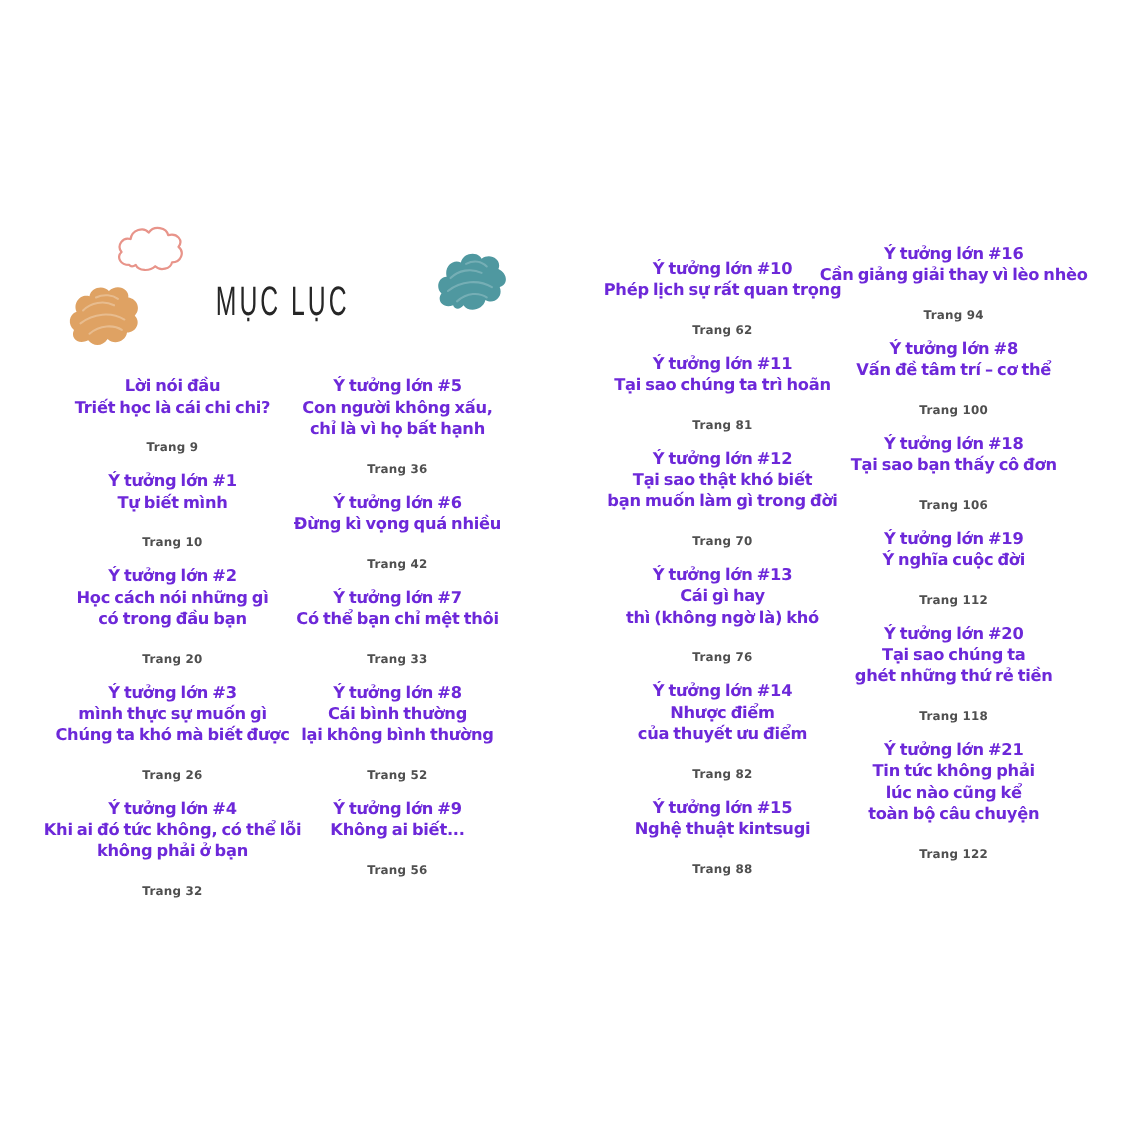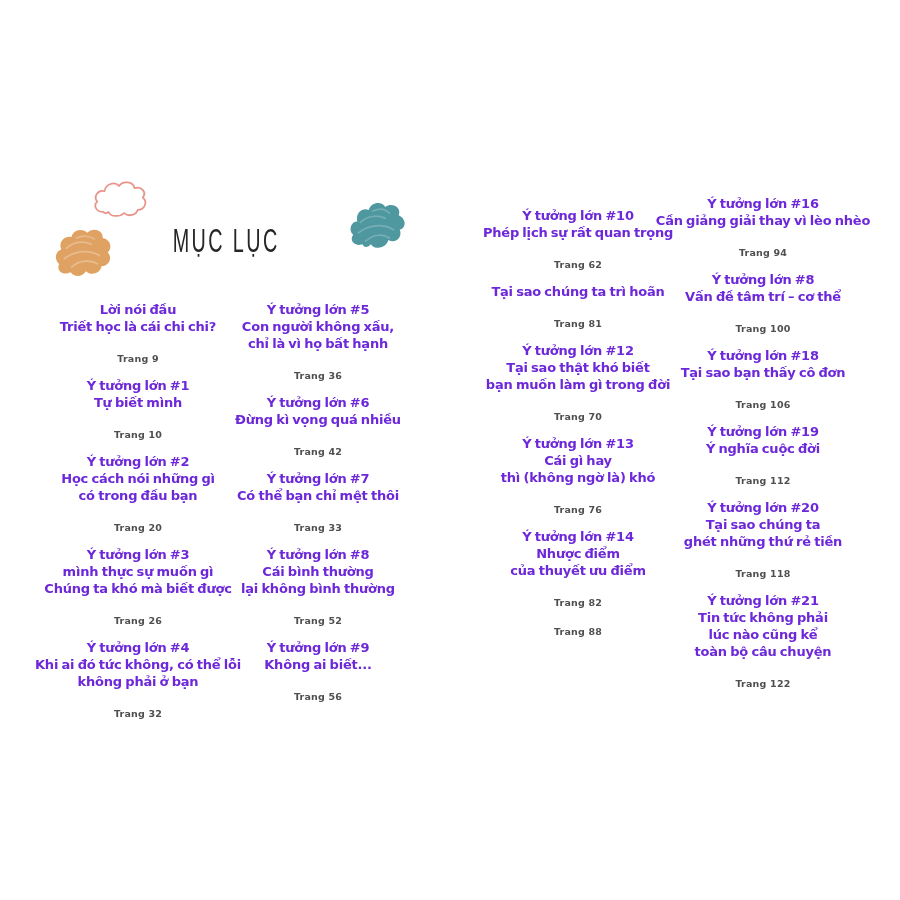--- a/index.html
+++ b/index.html
@@ -173,20 +173,21 @@
   <div class="toc-column col-3">
       <div class="entry">
         <div>
           <div class="entry-line">Ý tưởng lớn #10</div>
           <div class="entry-line">Phép lịch sự rất quan trọng</div>
         </div>
         <div class="entry-page">Trang 62</div>
       </div>
       <div class="entry">
         <div>
+          <div class="entry-line">Ý tưởng lớn #11</div>
           <div class="entry-line">Tại sao chúng ta trì hoãn</div>
         </div>
         <div class="entry-page">Trang 81</div>
       </div>
       <div class="entry">
         <div>
           <div class="entry-line">Ý tưởng lớn #12</div>
           <div class="entry-line">Tại sao thật khó biết</div>
           <div class="entry-line">bạn muốn làm gì trong đời</div>
         </div>
@@ -202,20 +203,24 @@
       </div>
       <div class="entry">
         <div>
           <div class="entry-line">Ý tưởng lớn #14</div>
           <div class="entry-line">Nhược điểm</div>
           <div class="entry-line">của thuyết ưu điểm</div>
         </div>
         <div class="entry-page">Trang 82</div>
       </div>
       <div class="entry">
+        <div>
+          <div class="entry-line">Ý tưởng lớn #15</div>
+          <div class="entry-line">Nghệ thuật kintsugi</div>
+        </div>
         <div class="entry-page">Trang 88</div>
       </div>
     </div>
   <div class="toc-column col-4">
       <div class="entry">
         <div>
           <div class="entry-line">Ý tưởng lớn #16</div>
           <div class="entry-line">Cần giảng giải thay vì lèo nhèo</div>
         </div>
         <div class="entry-page">Trang 94</div>

